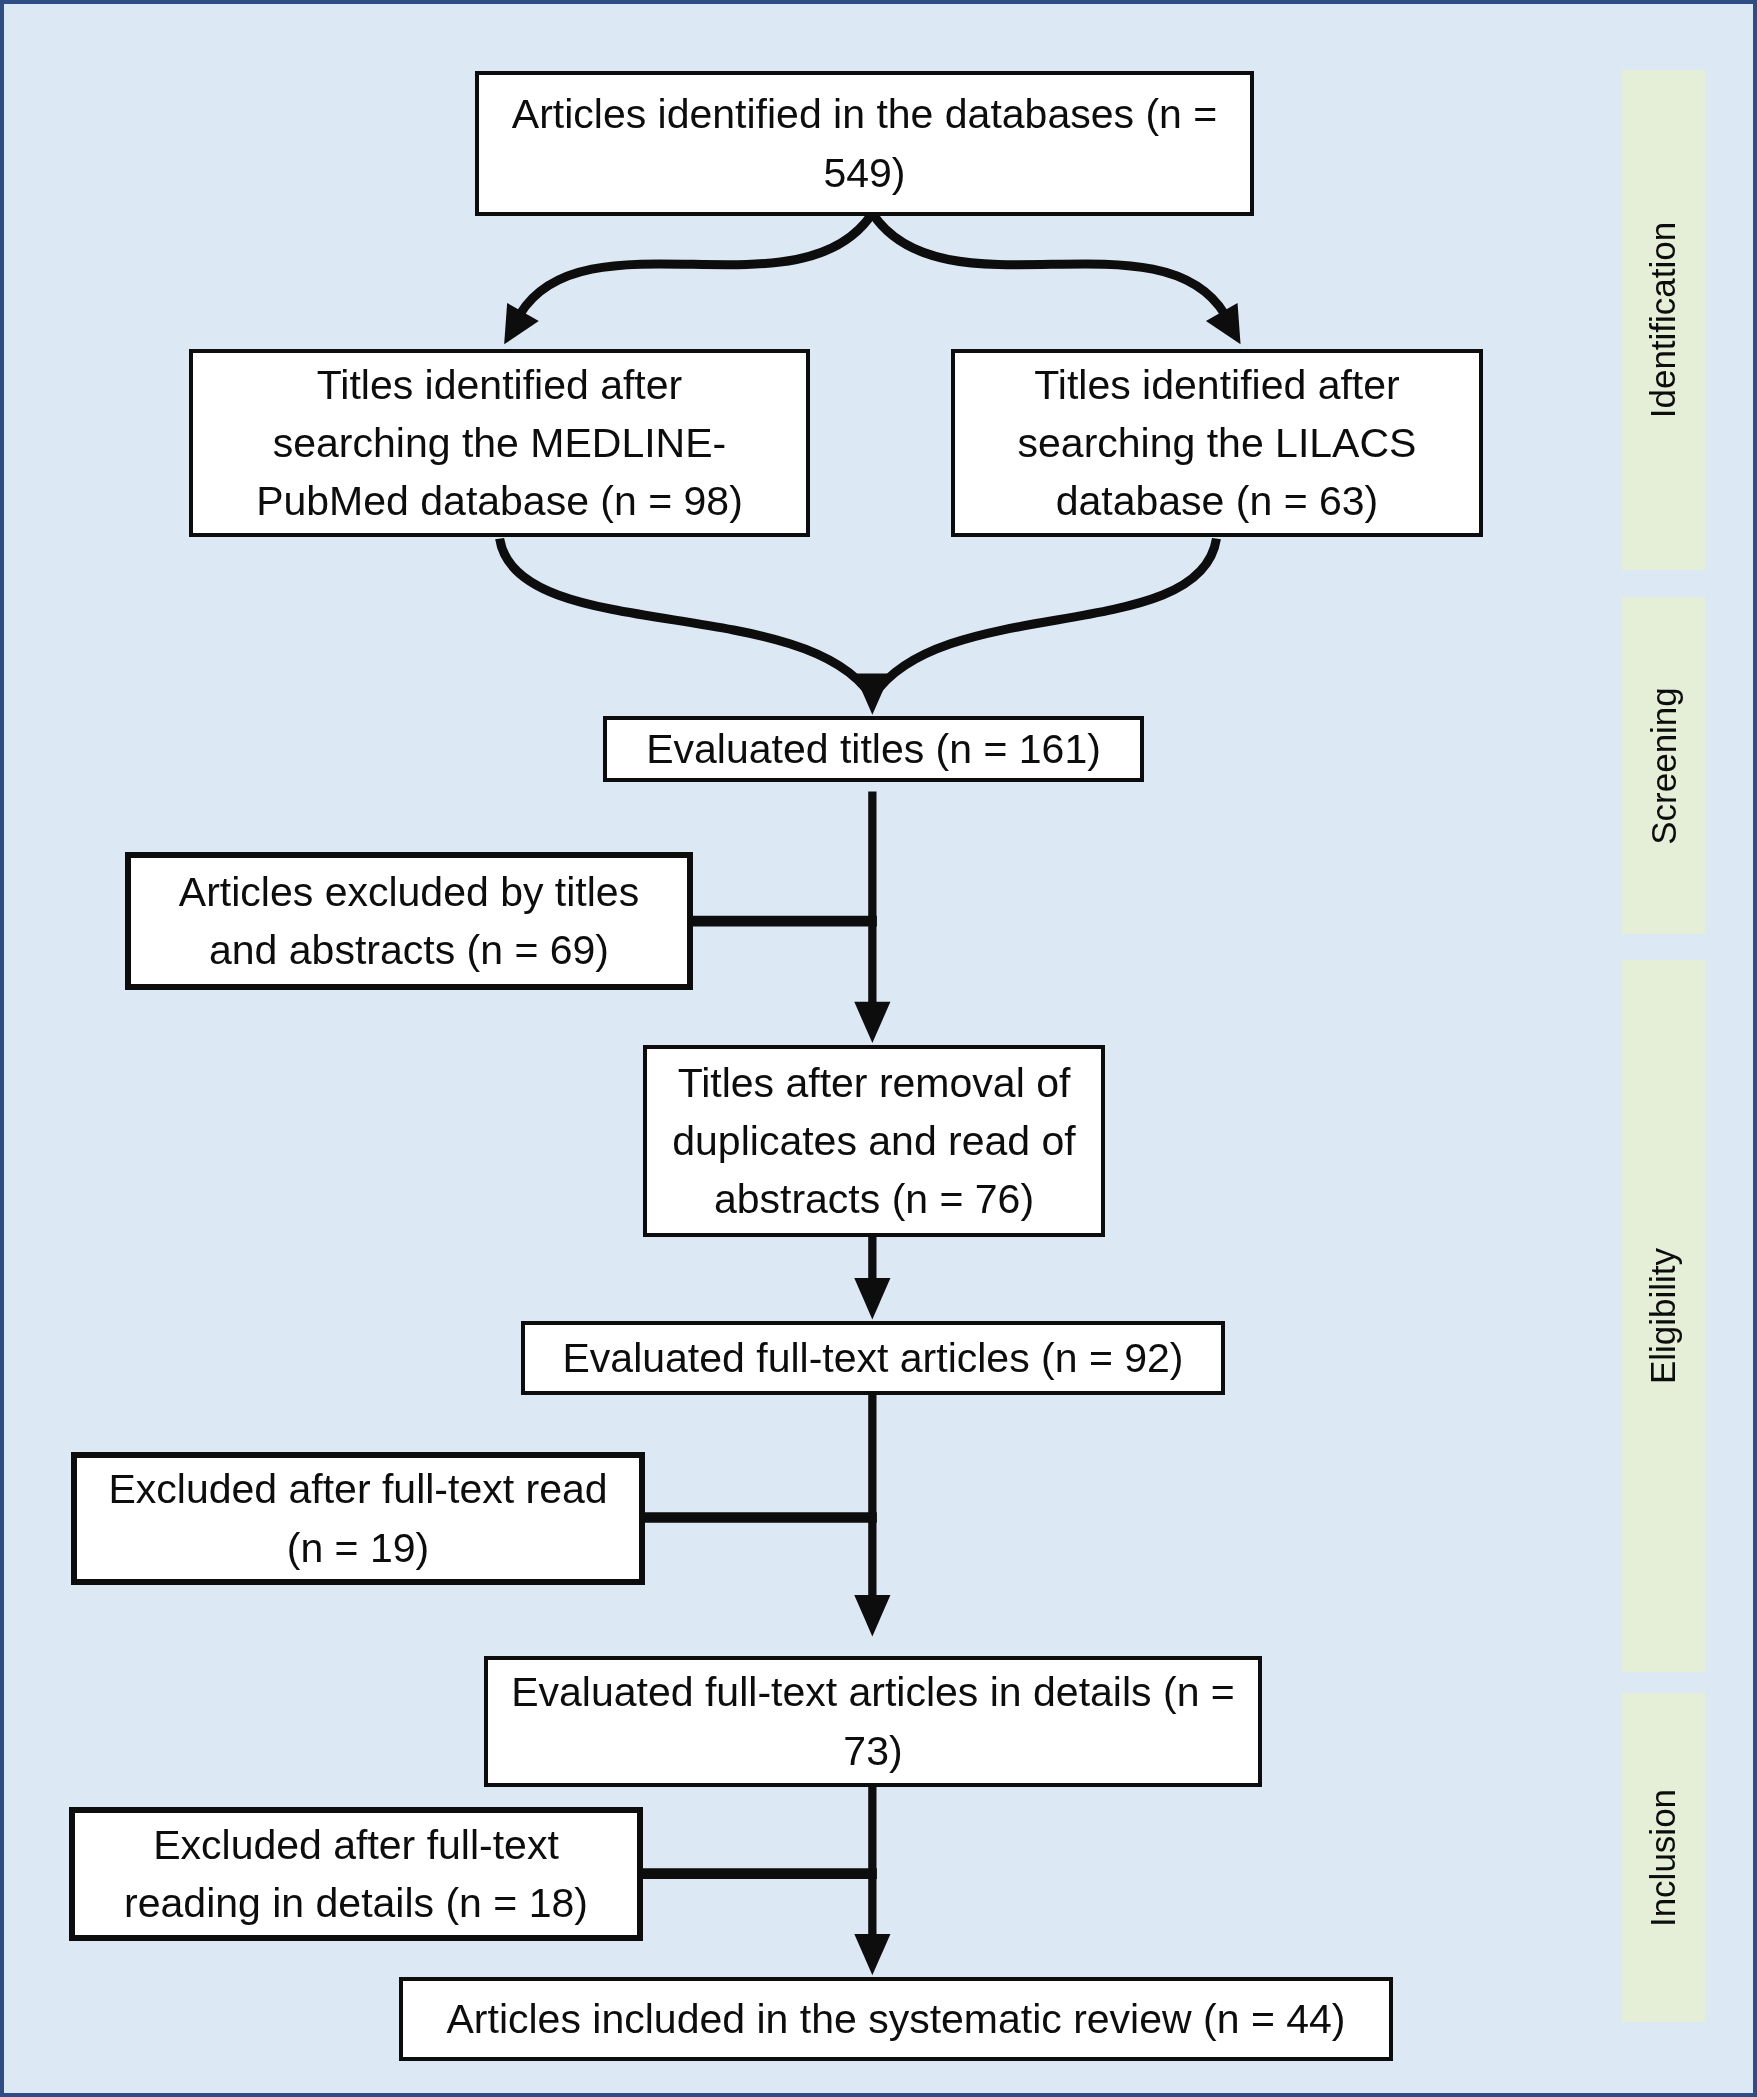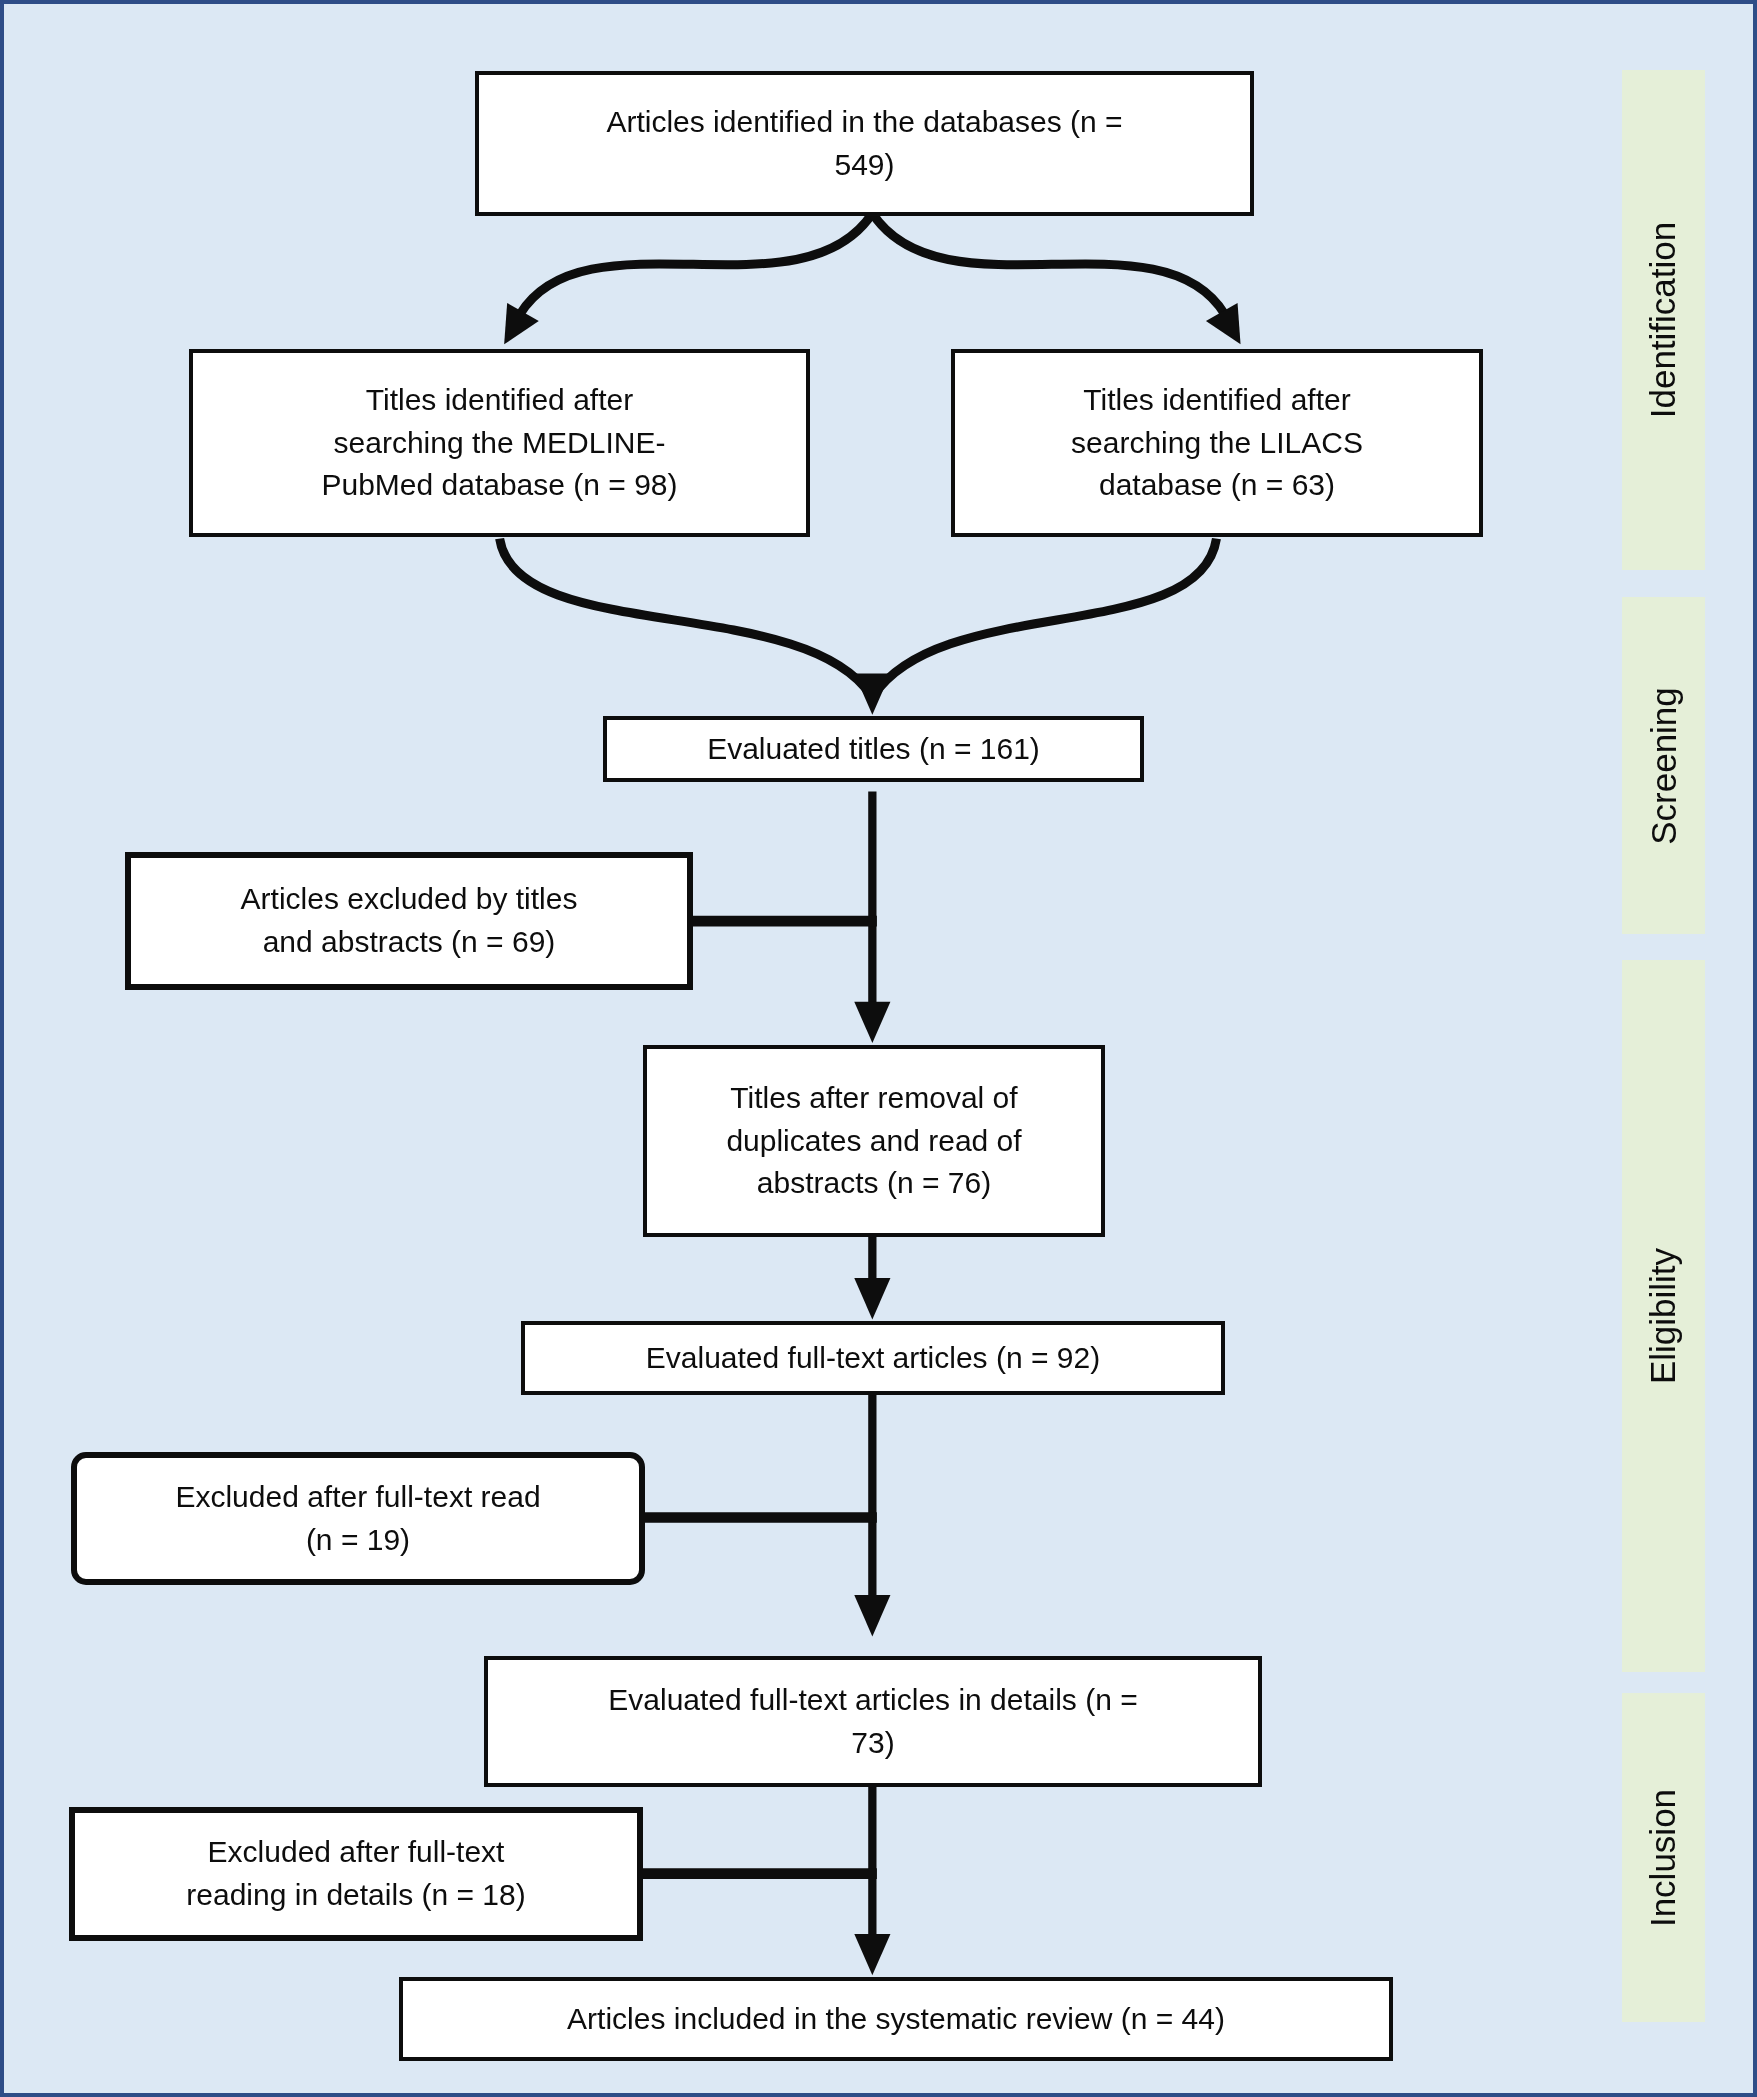--- a/index.html
+++ b/index.html
@@ -28,21 +28,21 @@
   .node {
     position: absolute;
     box-sizing: border-box;
     background: #ffffff;
     border: 4.5px solid #0d0d0d;
     display: flex;
     align-items: center;
     justify-content: center;
     text-align: center;
     white-space: pre-line;
-    font-size: 30px;
+    font-size: 41px;
     line-height: 1.42;
     color: #0d0d0d;
     z-index: 2;
   }
   .node.thick {
     border-width: 6px;
   }
   .stage-band {
     position: absolute;
     left: 1618px;
@@ -122,21 +122,21 @@
 
   <div class="node thick" style="left: 121px; top: 848px; width: 568px; height: 138px;">Articles excluded by titles
 and abstracts (n = 69)</div>
 
   <div class="node" style="left: 639px; top: 1041px; width: 462px; height: 192px;">Titles after removal of
 duplicates and read of
 abstracts  (n = 76)</div>
 
   <div class="node" style="left: 517px; top: 1317px; width: 704px; height: 74px;">Evaluated full-text articles (n = 92)</div>
 
-  <div class="node thick" style="left: 67px; top: 1448px; width: 574px; height: 133px; border-radius: 15px;">Excluded after full-text read
+  <div class="node thick" style="left: 67px; top: 1448px; width: 574px; height: 133px;">Excluded after full-text read
 (n = 19)</div>
 
   <div class="node" style="left: 480px; top: 1652px; width: 778px; height: 131px;">Evaluated full-text articles in details (n =
 73)</div>
 
   <div class="node thick" style="left: 65px; top: 1803px; width: 574px; height: 134px;">Excluded after full-text
 reading in details (n = 18)</div>
 
   <div class="node" style="left: 395px; top: 1973px; width: 994px; height: 84px;">Articles included in the systematic review (n = 44)</div>
 

